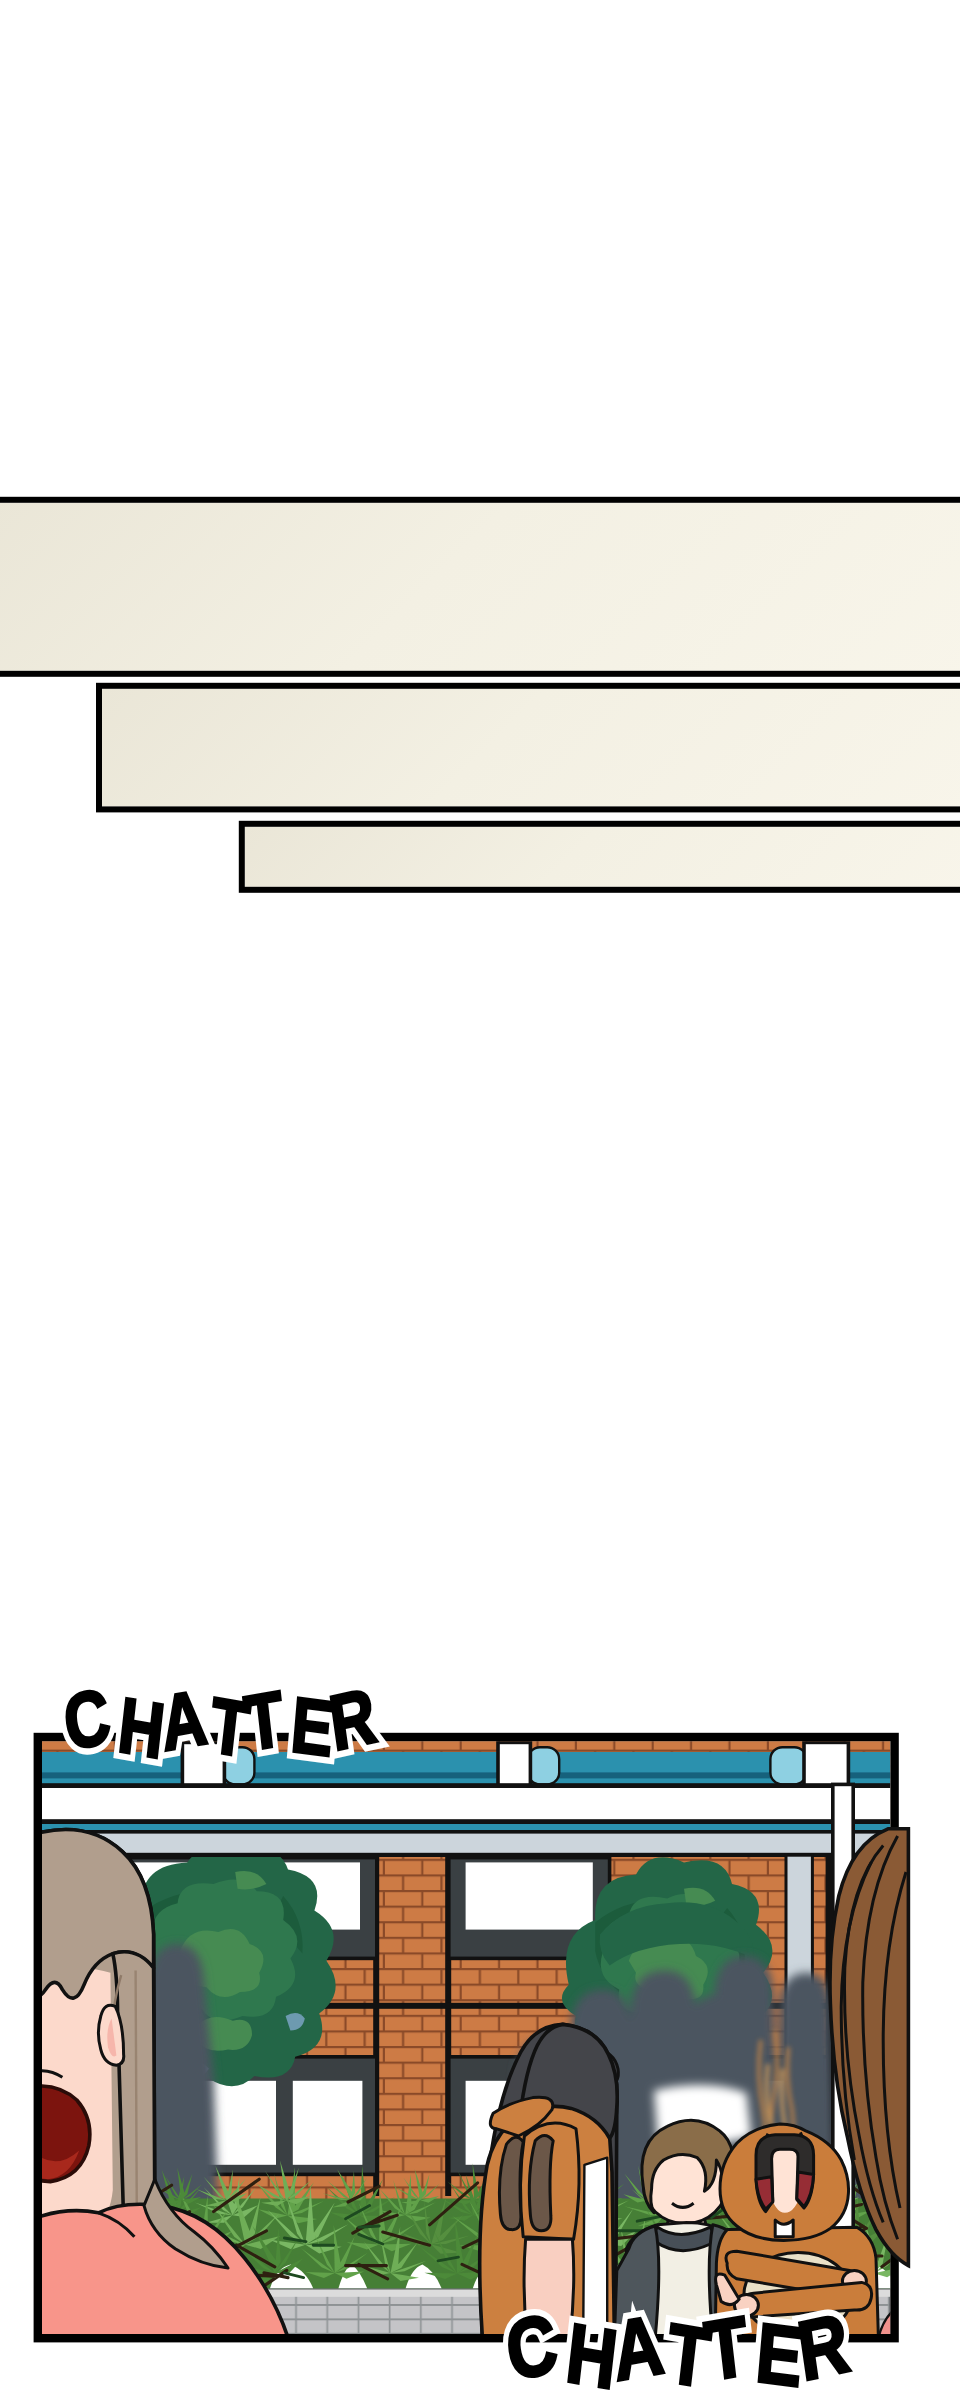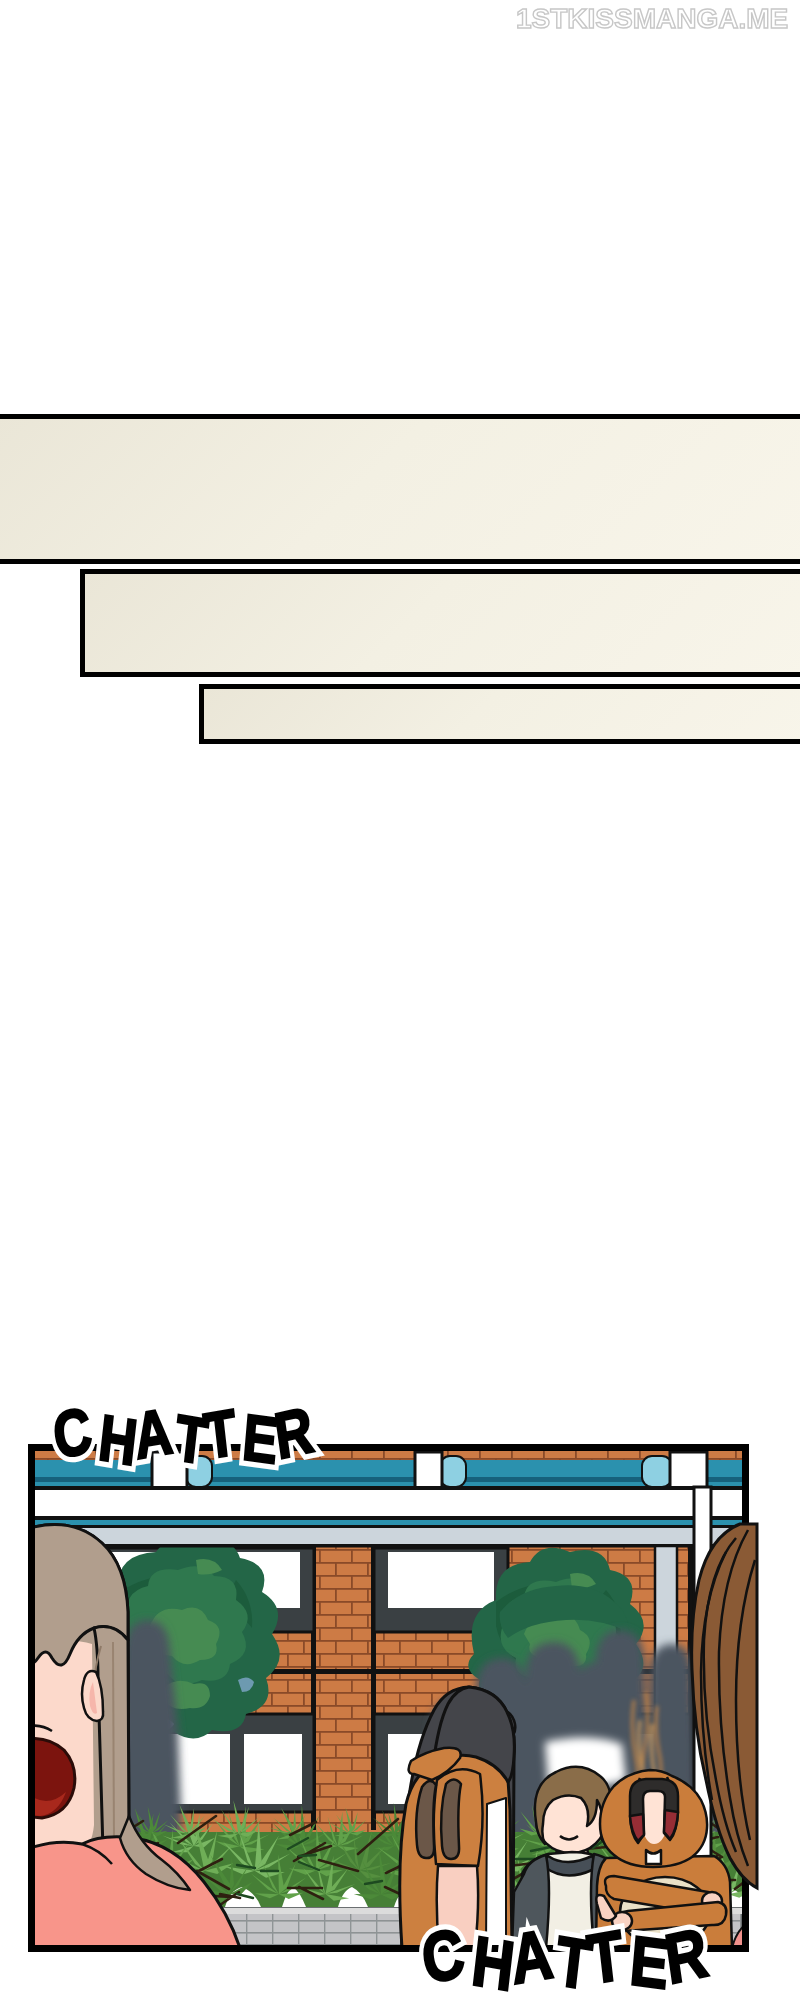--- a/index.html
+++ b/index.html
@@ -6,21 +6,20 @@
   #page{position:relative;width:800px;height:2000px;overflow:hidden;background:#fff;
         font-family:"Liberation Sans",sans-serif;}
   .bar{position:absolute;border:5px solid #000;background:linear-gradient(135deg,#eae6d7 0%,#f3f0e3 45%,#f8f5ea 100%);}
   #wm{position:absolute;top:3px;left:516px;width:284px;font-weight:bold;font-size:28px;
       letter-spacing:0px;color:#fff;-webkit-text-stroke:1.4px #c7c7c7;white-space:nowrap;}
 </style>
 </head>
 <body>
 <div id="page">
 
-  <div id="wm">1STKISSMANGA.ME</div>
 
   <div class="bar" style="left:-12px;top:414px;width:824px;height:140px;"></div>
 
   <div class="bar" style="left:80px;top:569px;width:730px;height:98px;"></div>
 
   <div class="bar" style="left:199px;top:684px;width:611px;height:50px;"></div>
 
   <svg id="panel" style="position:absolute;left:0;top:1380px;" width="800" height="620" viewBox="0 0 800 620">
     <defs>
       <pattern id="brick" width="32" height="26" patternUnits="userSpaceOnUse">

